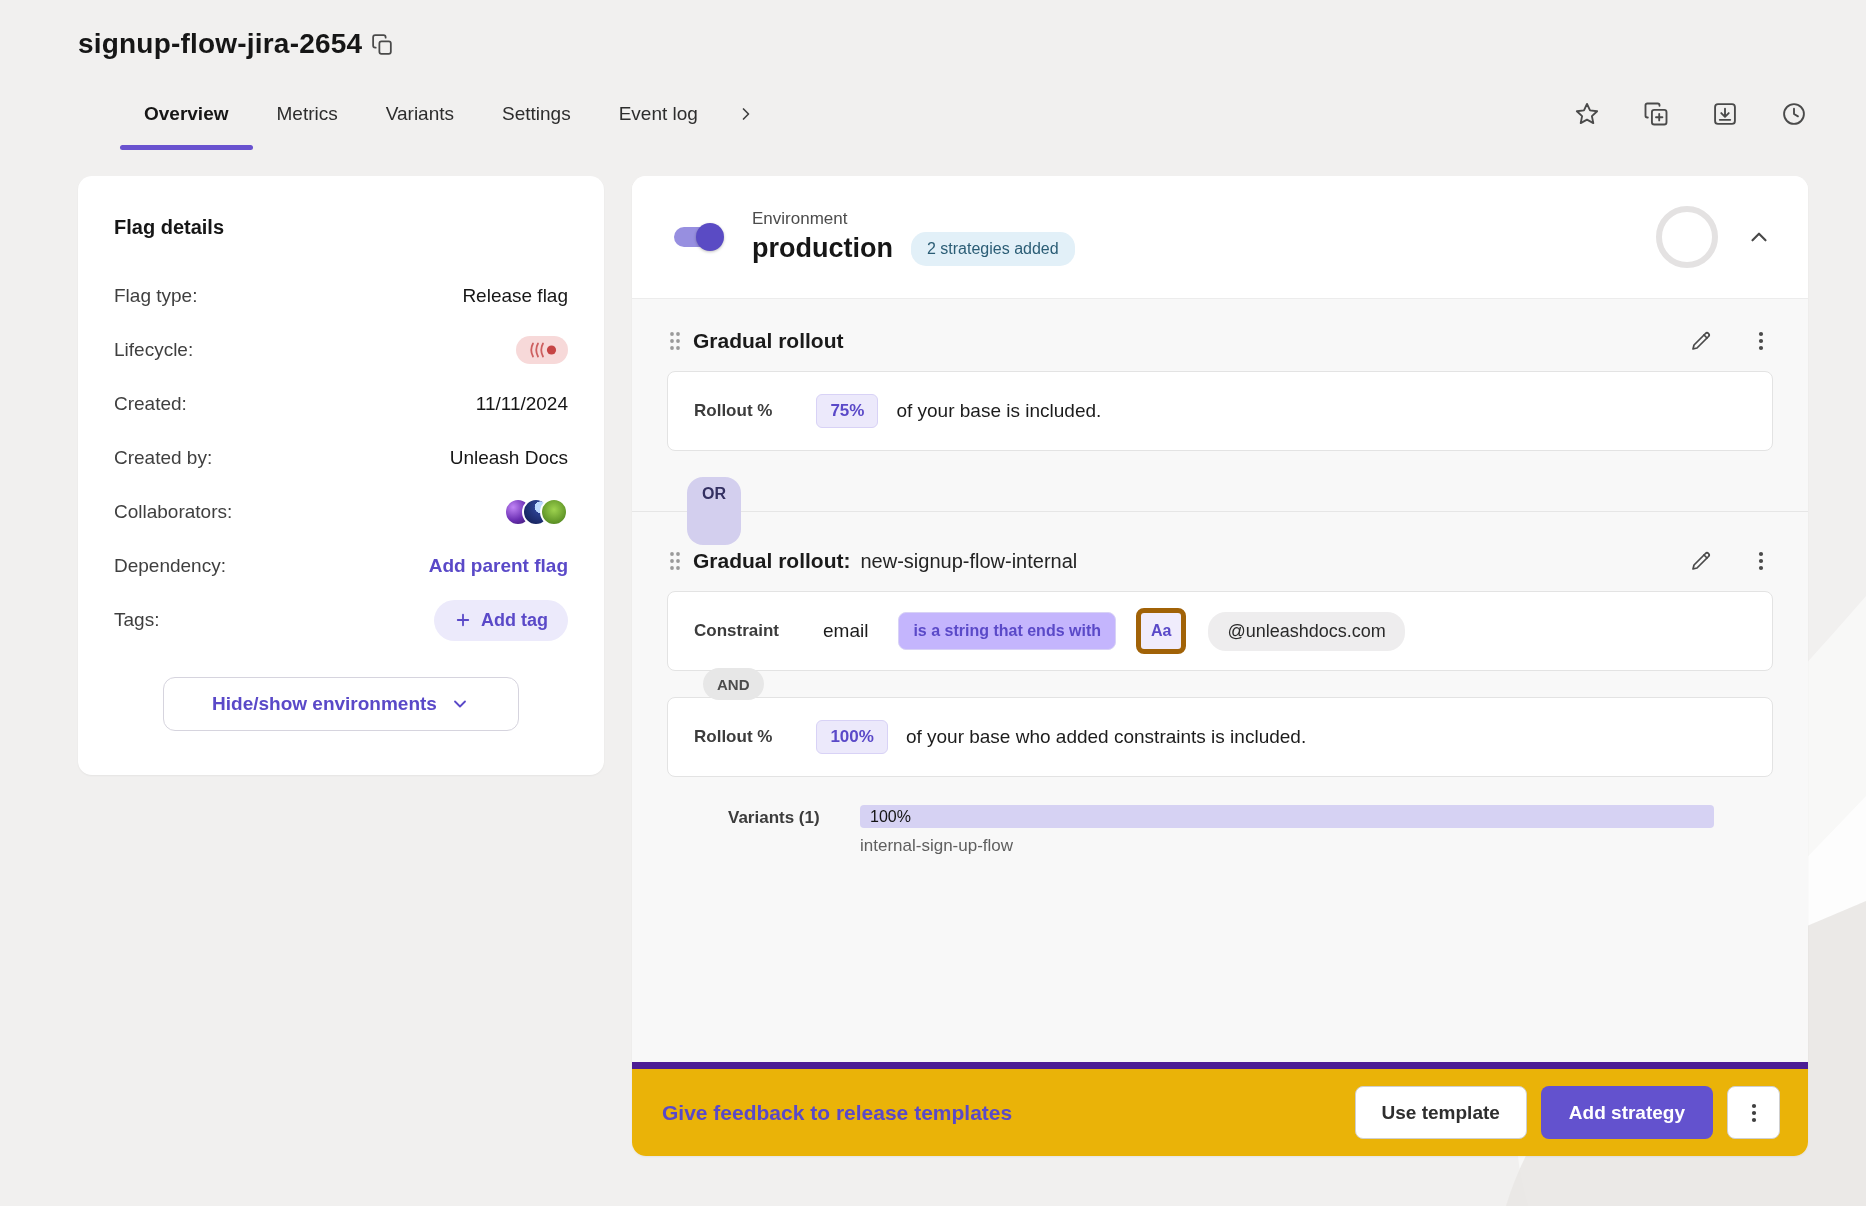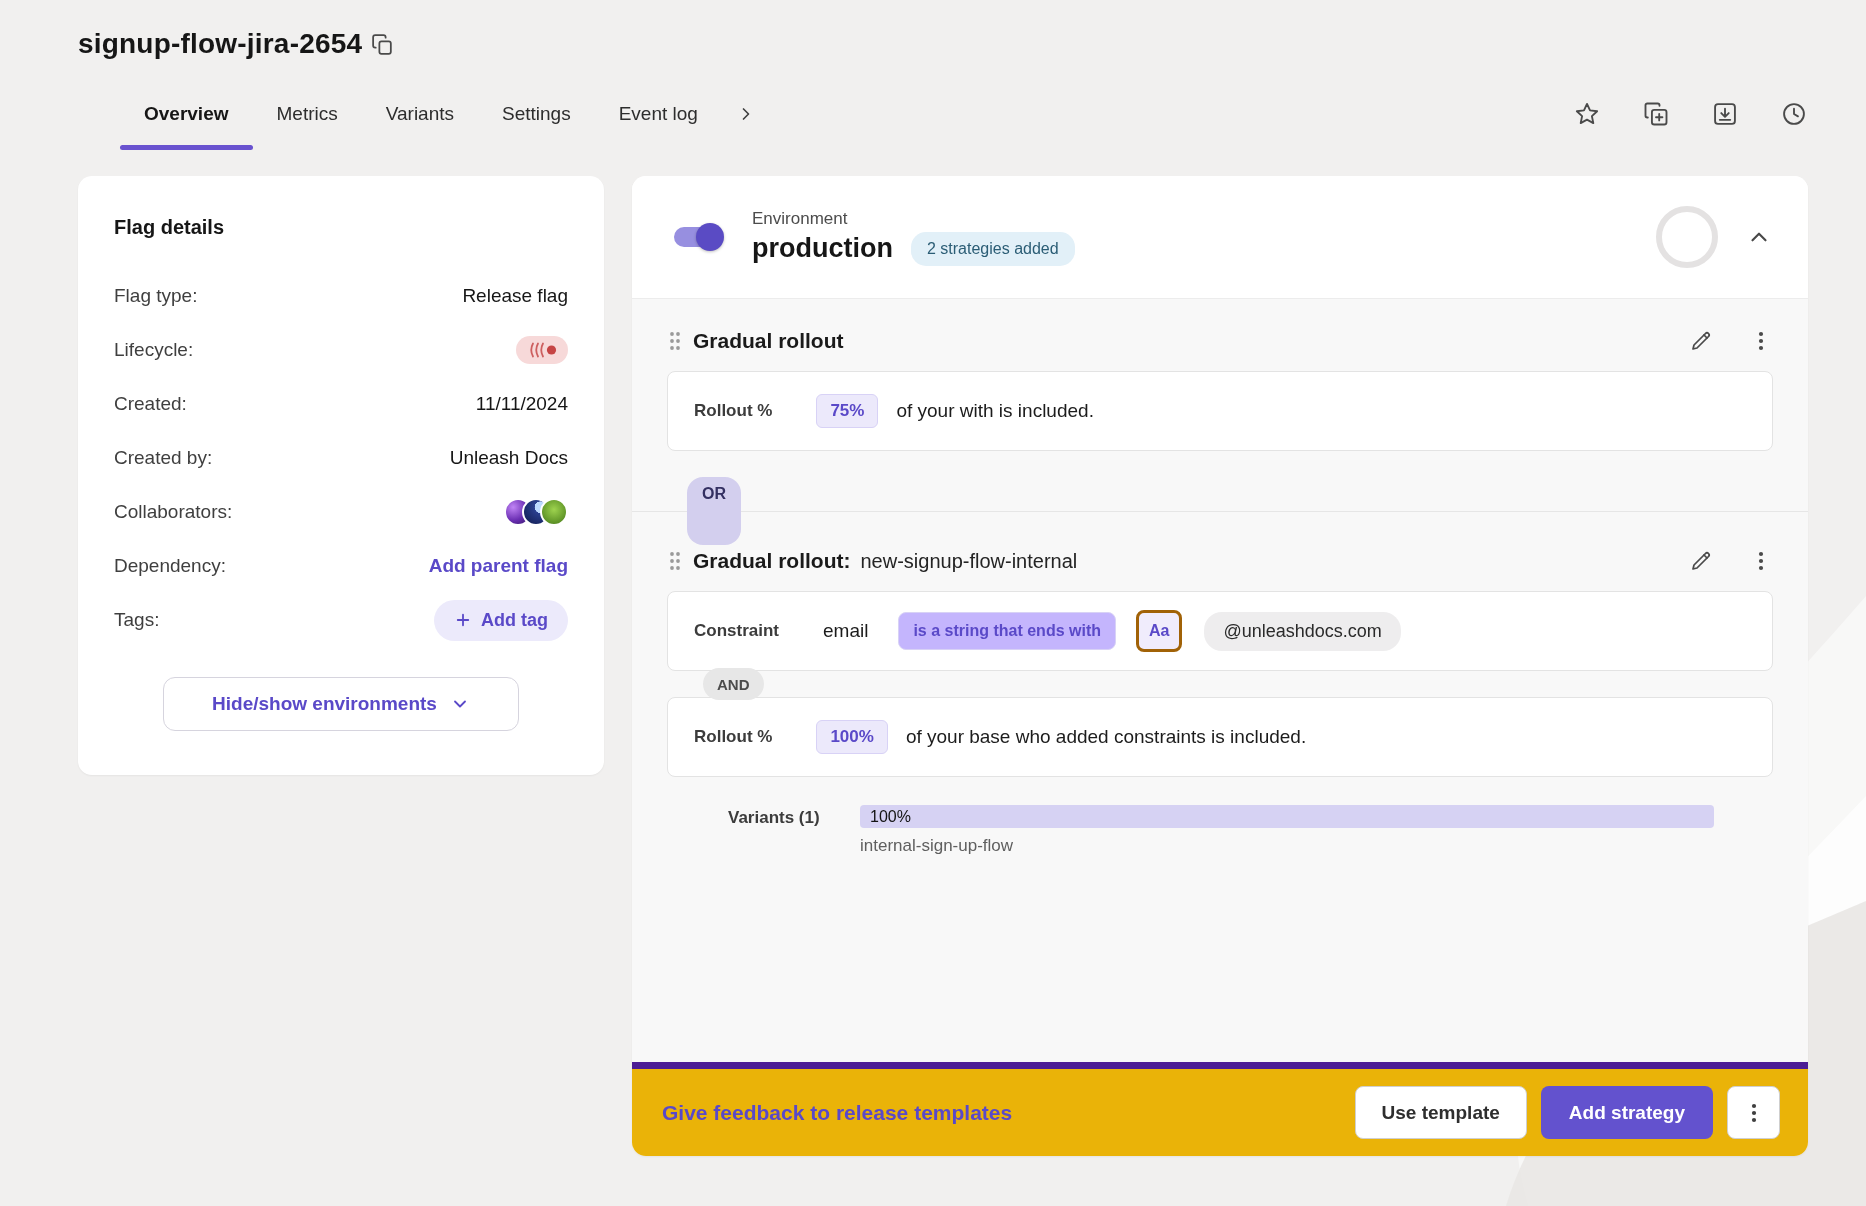--- a/index.html
+++ b/index.html
@@ -73,21 +73,21 @@
   .strategy-title { font-size:21px; font-weight:700; color:#1a1a1a; }
   .strategy-subtitle { font-size:20px; color:#242424; margin-left:10px; }
   .strategy-actions { margin-left:auto; display:flex; align-items:center; gap:36px; color:#3f3f3f; }
 
   .inner-box { background:#fff; border:1px solid #e3e3e3; border-radius:8px; display:flex; align-items:center; padding:0 26px; min-height:80px; }
   .inner-label { font-size:17px; font-weight:700; color:#3c3c3c; margin-right:44px; white-space:nowrap; }
   .inner-text { font-size:19px; color:#1c1c1c; margin-left:18px; }
   .badge-purple { background:#ece9fb; border:1px solid #d8d2f6; color:#5a49c8; font-weight:700; font-size:17px; padding:6px 13px; border-radius:6px; white-space:nowrap; }
   .constraint-field { font-size:19px; color:#1c1c1c; margin-right:30px; }
   .op-badge { background:#c4b5fd; border:1px solid #d8d2f6; color:#5a49c8; font-weight:700; font-size:16px; padding:9px 14px; border-radius:8px; white-space:nowrap; }
-  .aa-badge { background:#f0ecfc; border:3px solid #a16207; color:#5a49c8; font-weight:700; font-size:16px; padding:9px 10px; border-radius:8px; margin-left:20px; }
+  .aa-badge { background:#f0ecfc; border:5px solid #a16207; color:#5a49c8; font-weight:700; font-size:16px; padding:9px 10px; border-radius:8px; margin-left:20px; }
   .value-pill { background:#eeedee; color:#2a2a2a; font-size:18px; padding:9px 19px; border-radius:18px; margin-left:22px; white-space:nowrap; }
 
   .or-divider { position:relative; height:68px; display:flex; margin-top:26px; }
   .or-divider::before { content:""; position:absolute; left:0; right:0; top:50%; height:1px; background:#e6e6e6; }
   .pill-or { position:relative; z-index:1; margin-left:55px; background:#d3cfee; color:#343062; font-weight:700; font-size:16px; padding:8px 15px; border-radius:16px; }
 
   .constraint-stack { display:flex; flex-direction:column; }
   .pill-and { position:relative; z-index:2; align-self:flex-start; height:32px; margin:-3px 0 -3px 36px; display:flex; align-items:center; background:#e7e7e7; color:#4c4c4c; font-weight:700; font-size:15px; padding:0 14px; border-radius:16px; }
 
   .variants-row { display:flex; margin-top:28px; padding:0 59px 0 61px; }
@@ -291,21 +291,21 @@
                     <circle cx="12" cy="5" r="2.1"></circle>
                     <circle cx="12" cy="12" r="2.1"></circle>
                     <circle cx="12" cy="19" r="2.1"></circle>
                   </svg>
               </button>
             </span>
           </div>
           <div class="inner-box">
             <span class="inner-label">Rollout %</span>
             <span class="badge-purple">75%</span>
-            <span class="inner-text">of your with is included.</span>
+            <span class="inner-text">of your base is included.</span>
           </div>
         </div>
 
         <div class="or-divider">
           <span class="pill-or">OR</span>
         </div>
 
         <div class="strategy">
           <div class="strategy-header">
             <span class="drag-handle">

